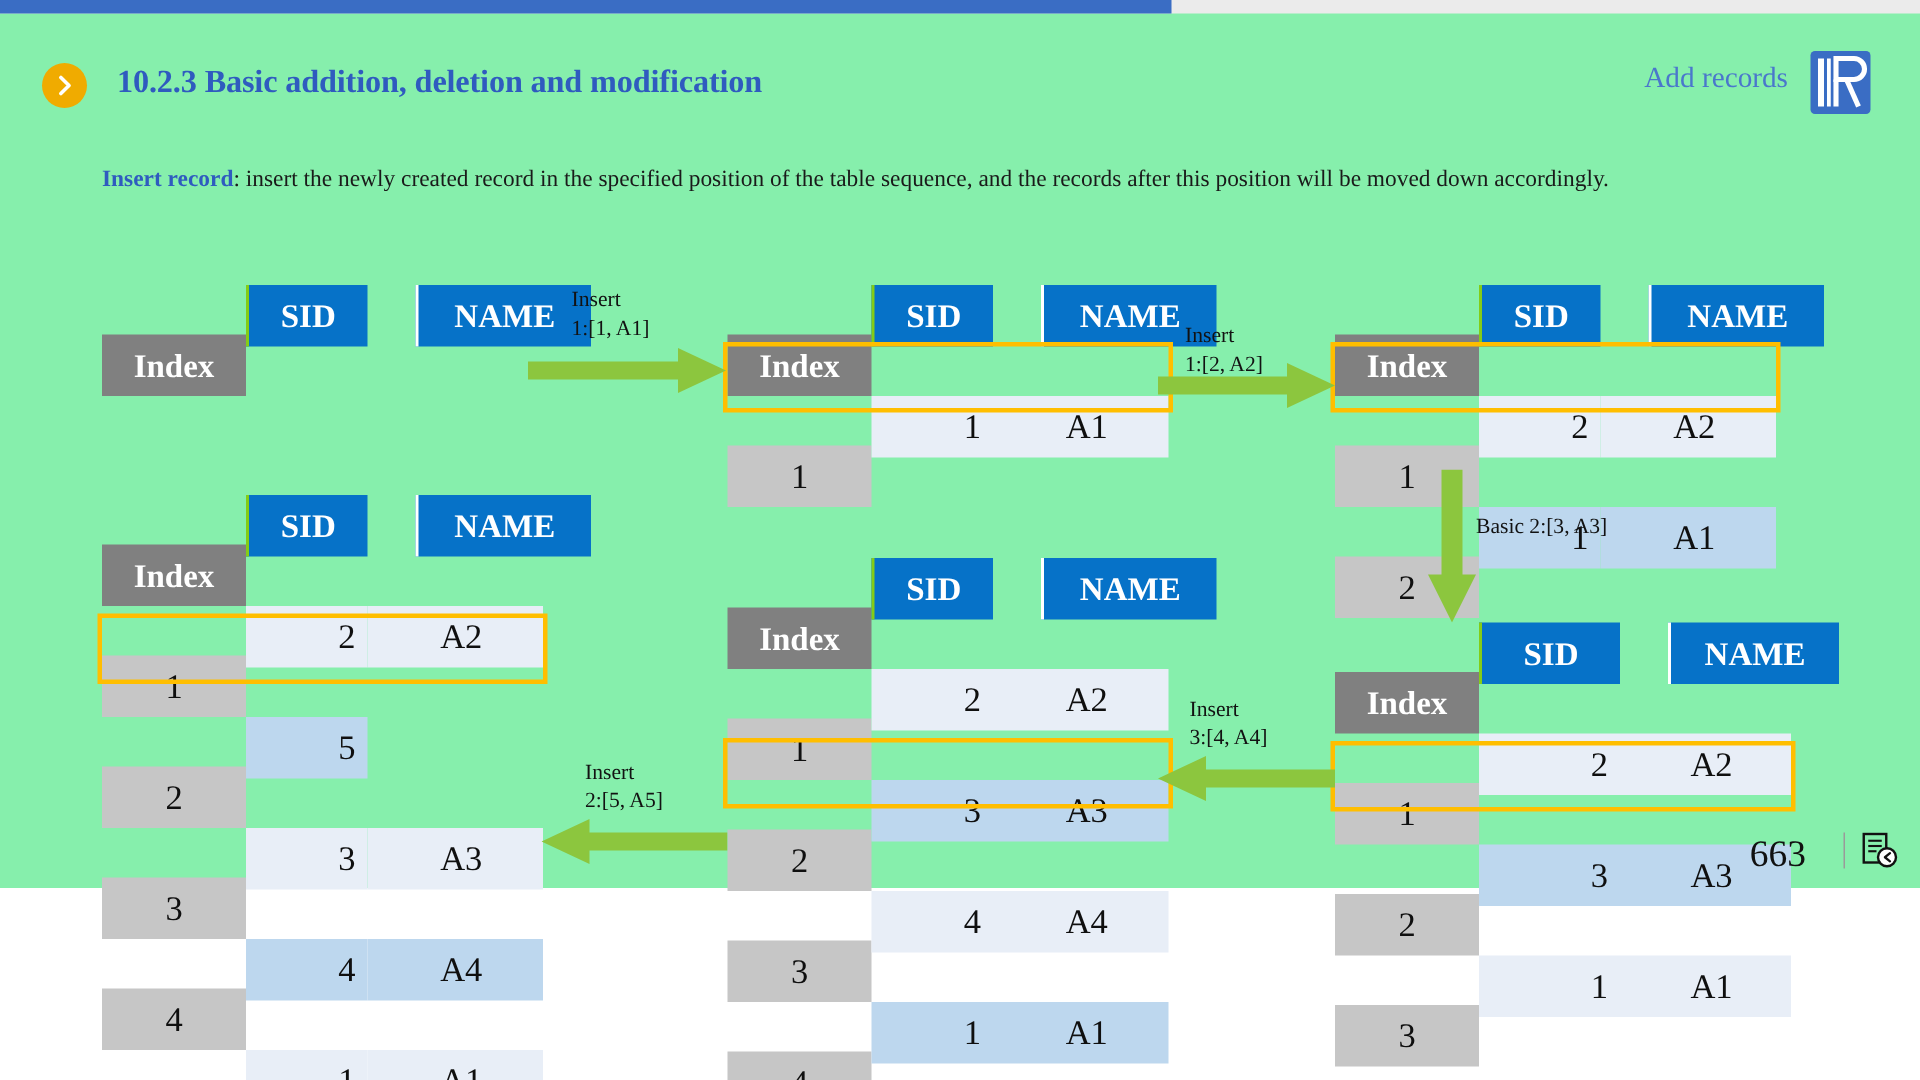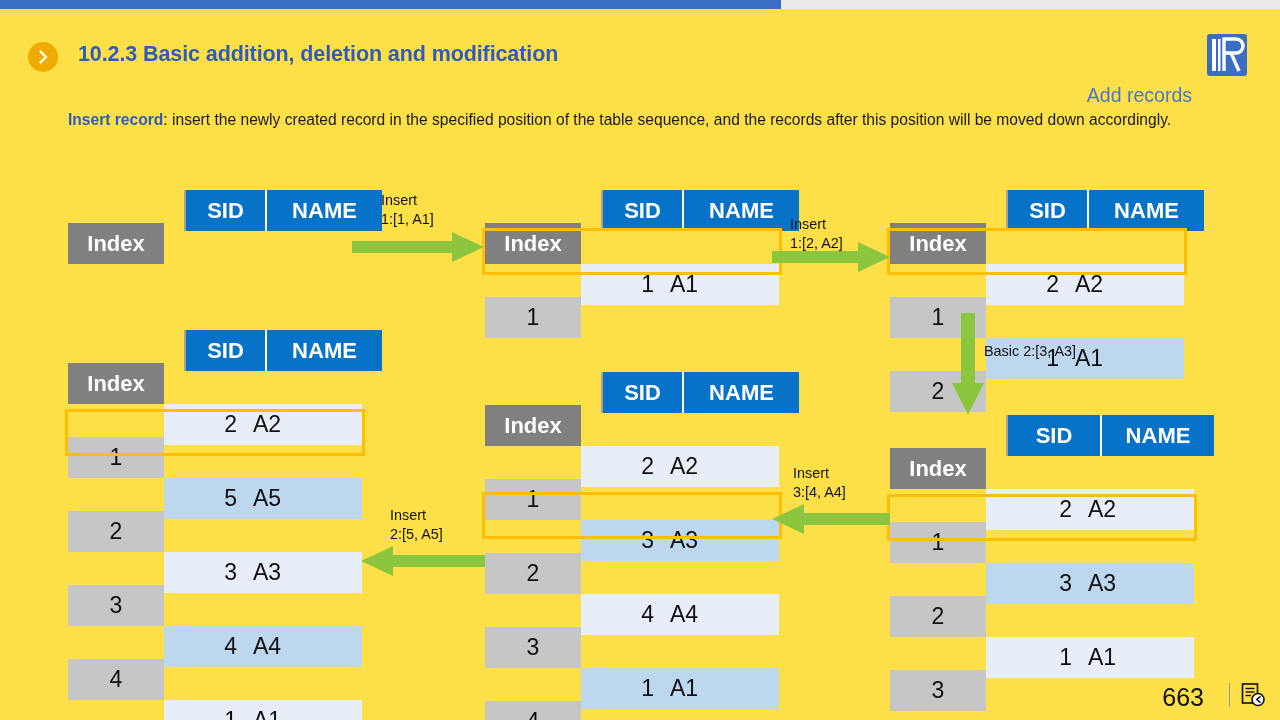--- a/index.html
+++ b/index.html
@@ -2,21 +2,21 @@
 <html><head>
 <meta charset="utf-8">
 <style>
   * { box-sizing: border-box; margin: 0; padding: 0; }
   html, body {
     width: 1280px; height: 720px;
     background: #ffffff;
     font-family: "Liberation Sans", sans-serif;
     overflow: hidden;
   }
-  #slide { position: relative; width: 1280px; height: 720px; background: #fde047; }
+  #slide { position: relative; width: 1280px; height: 592px; background: #86efac; font-family: Liberation Serif, serif; }
 
   
   .progress-track {
     position: absolute; left: 0; top: 0; width: 1280px; height: 9px;
     background: #EBEBEB;
   }
   .progress-fill {
     position: absolute; left: 0; top: 0; height: 9px; width: 785px;
     background: #3A6DC4;
   }
@@ -29,21 +29,21 @@
     display: flex; align-items: center; justify-content: center;
   }
   .hdr-bullet svg { display:block; }
   .hdr-title {
     position: absolute; left: 78px; top: 42px;
     font-size: 21.5px; font-weight: bold; color: #2F5BBF;
     letter-spacing: -0.1px; white-space: nowrap;
   }
   .hdr-right {
     position: absolute; right: 88px; top: 42px;
-    font-size: 19.5px; color: #4A77CC; white-space: nowrap; margin-top: 42px;
+    font-size: 19.5px; color: #4A77CC; white-space: nowrap;
   }
   .hdr-logo {
     position: absolute; right: 32px; top: 33px;
     width: 42px; height: 44px;
   }
 
   
   .intro {
     position: absolute; left: 68px; top: 109px; width: 1118px;
     font-size: 15.6px; line-height: 1.42; color: #1a1a1a;
@@ -58,26 +58,26 @@
     font-size: 23px; color: #0f0f0f;
   }
   .trow.head .cell {
     color: #ffffff; font-weight: bold; font-size: 22px;
     text-align: center;
   }
   .c-index { width: 96px; background: #808080; margin-top: 33px; }
   .c-sid   { width: 81px; background: #0672C8; }
   .c-name  { width: 117px; background: #0672C8; }
   .trow.head .c-index { background: #808080; }
-  .trow.head .c-sid   { background: #0672C8; border-left: 2px solid #a3a3a3; margin-left: 20px; }
-  .trow.head .c-name  { background: #0672C8; border-left: 2px solid #fff; }
+  .trow.head .c-sid   { background: #0672C8; border-left: 2px solid #84cc16; }
+  .trow.head .c-name  { background: #0672C8; border-left: 2px solid #fff; margin-left: 32px; }
 
   .trow.body .c-index { background: #C6C6C6; text-align: center; }
   .trow.body .c-sid   { text-align: right; padding-right: 8px; }
-  .trow.body .c-name  { text-align: left;  padding-left: 8px; }
+  .trow.body .c-name  { text-align: center;  padding-left: 8px; }
   .trow.body.even .c-sid, .trow.body.even .c-name { background: #E8EEF7; }
   .trow.body.odd  .c-sid, .trow.body.odd  .c-name { background: #BDD7EE; }
 
   
   .hl {
     position: absolute; border: 3px solid #FFBE00;
     pointer-events: none;
   }
 
   
@@ -234,21 +234,20 @@
         <div class="cell c-name">NAME</div>
       </div>
       <div class="trow body even">
         <div class="cell c-index">1</div>
         <div class="cell c-sid">2</div>
         <div class="cell c-name">A2</div>
       </div>
       <div class="trow body odd">
         <div class="cell c-index">2</div>
         <div class="cell c-sid">5</div>
-        <div class="cell c-name">A5</div>
       </div>
       <div class="hl" style="left: -3px; top: 79px; width: 300px; height: 47px; border-color: rgb(255, 190, 0);"></div>
       <div class="trow body even">
         <div class="cell c-index">3</div>
         <div class="cell c-sid">3</div>
         <div class="cell c-name">A3</div>
       </div>
       <div class="trow body odd">
         <div class="cell c-index">4</div>
         <div class="cell c-sid">4</div>

